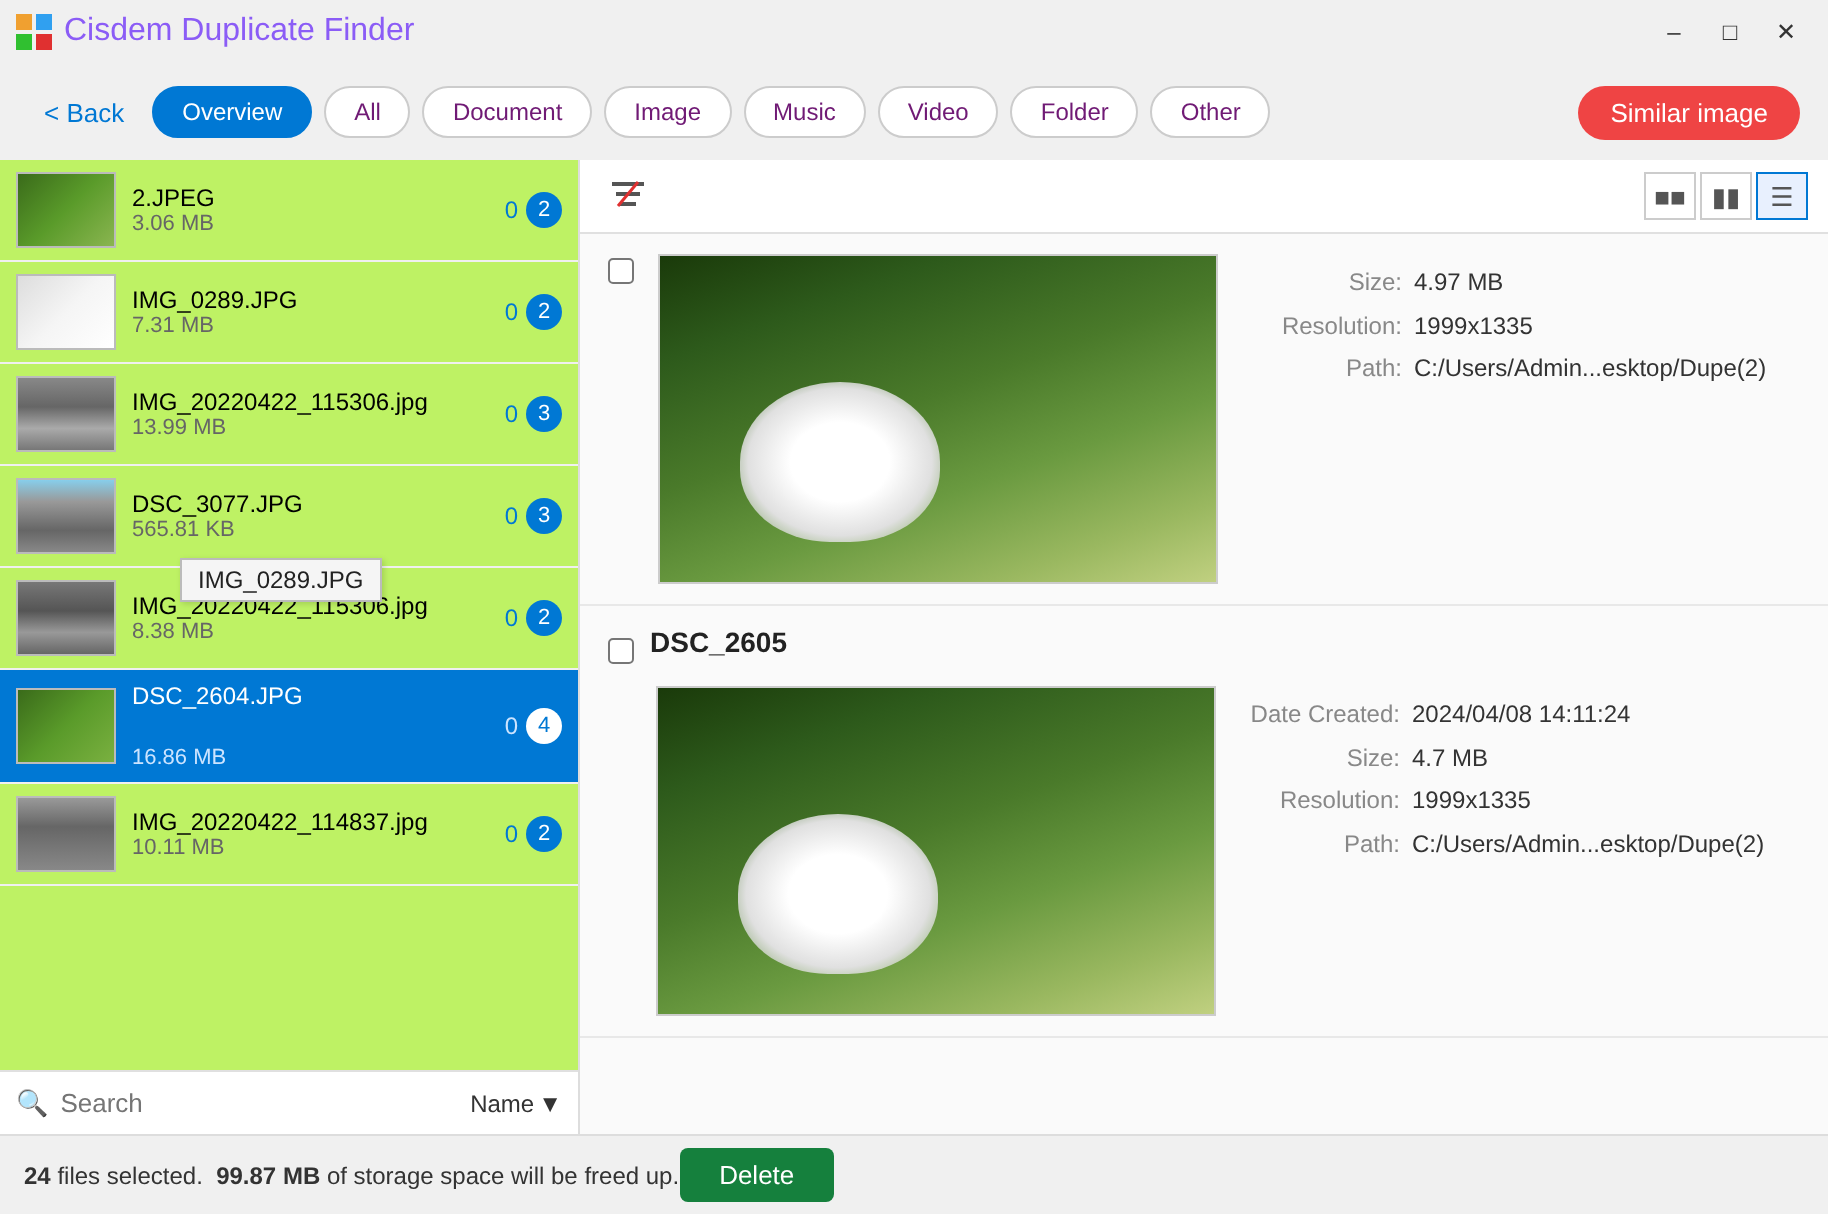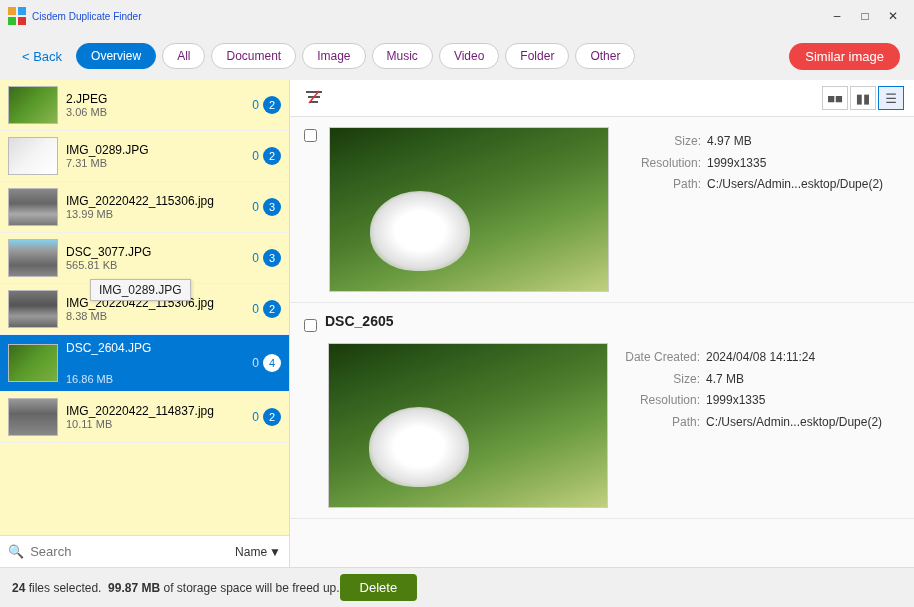--- a/index.html
+++ b/index.html
@@ -4,21 +4,21 @@
   <style>
     * { box-sizing: border-box; margin: 0; padding: 0; font-family: 'Segoe UI', Arial, sans-serif; }
     body { width: 914px; height: 607px; overflow: hidden; background: #f0f0f0; display: flex; flex-direction: column; }
 
     
     .titlebar {
       display: flex; align-items: center; justify-content: space-between;
       background: #f0f0f0; padding: 4px 8px; height: 32px; flex-shrink: 0;
     }
     .titlebar-left { display: flex; align-items: center; gap: 6px; }
-    .titlebar-title { font-size: 10px; color: #1d4ed8; text-align: right; }
+    .titlebar-title { font-size: 16px; color: #8b5cf6; text-align: right; }
     .titlebar-controls { display: flex; gap: 2px; }
     .titlebar-btn {
       width: 26px; height: 22px; border: none; background: transparent;
       cursor: pointer; display: flex; align-items: center; justify-content: center;
       font-size: 12px; color: #333;
     }
 
     
     .app-icon { width: 18px; height: 18px; }
 
@@ -42,21 +42,21 @@
       margin-left: auto; padding: 6px 16px; border: none; border-radius: 16px;
       background: #ef4444; color: #fff; font-size: 13px; cursor: pointer;
     }
 
     
     .main { display: flex; flex: 1; overflow: hidden; }
 
     
     .left-panel {
       width: 290px; display: flex; flex-direction: column; flex-shrink: 0;
-      border-right: 1px solid #ddd; background: #fef9c3;
+      border-right: 1px solid #ddd; background: #bef264;
     }
     .file-list { flex: 1; overflow-y: auto; position: relative; }
     .file-item {
       display: flex; align-items: center; padding: 6px 8px; cursor: pointer;
       border-bottom: 1px solid #f0f0f0; gap: 8px;
     }
     .file-item.selected { background: #0078d4; color: #fff; }
     .file-thumb {
       width: 50px; height: 38px; background: #ccc; object-fit: cover;
       flex-shrink: 0; border: 1px solid #bbb;
@@ -144,21 +144,21 @@
 
     
     .statusbar {
       display: flex; align-items: center; 
       padding: 0 12px; height: 40px; background: #f0f0f0;
       border-top: 1px solid #ddd; flex-shrink: 0;
     }
     .status-text { font-size: 12px; color: #333; }
     .status-text b { font-weight: 600; }
     .delete-btn {
-      padding: 6px 20px; background: #4d7c0f; color: #fff;
+      padding: 6px 20px; background: #15803d; color: #fff;
       border: none; border-radius: 4px; font-size: 13px; cursor: pointer;
     }
 
     
     .thumb-road { background: linear-gradient(180deg, #aaa 0%, #888 40%, #555 100%); }
     .thumb-forest { background: linear-gradient(135deg, #3a6b1a 0%, #5a9b2a 50%, #8ab550 100%); }
     .thumb-white { background: linear-gradient(135deg, #ccc 0%, #eee 100%); }
   </style>
 </head>
 <body>

